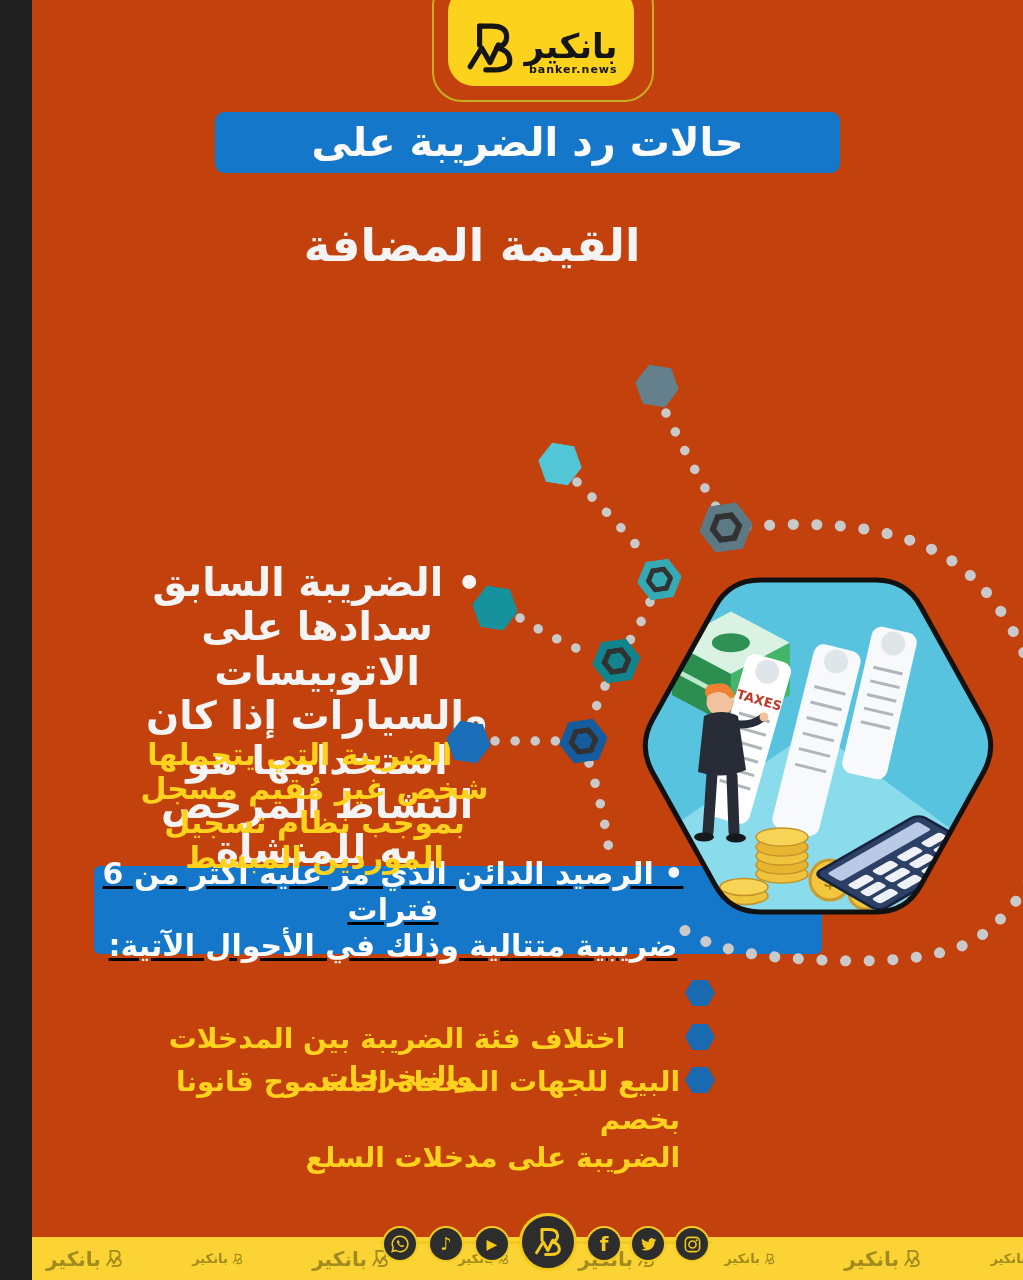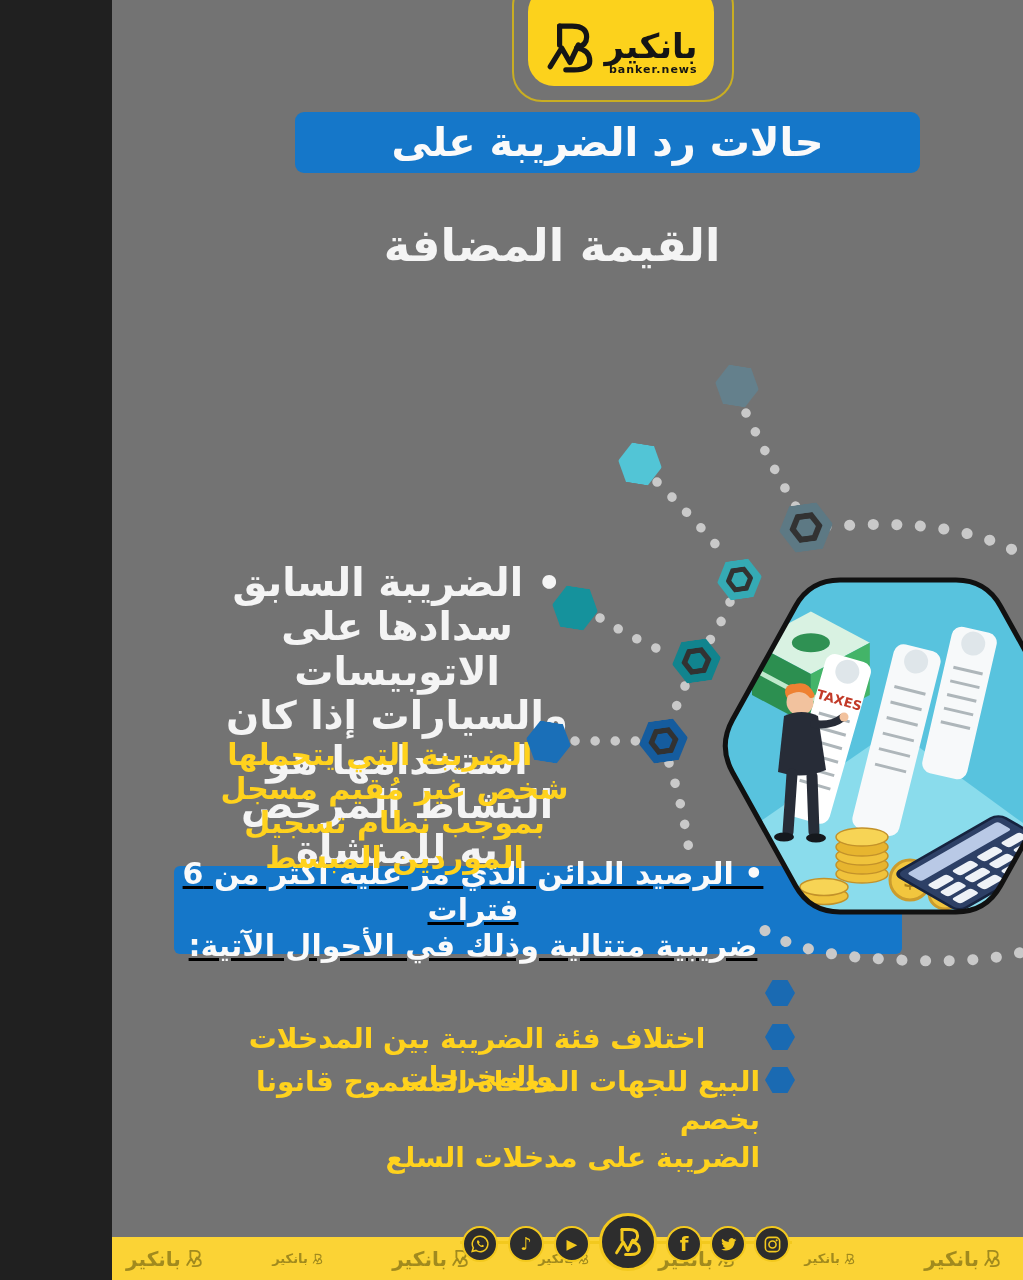--- a/index.html
+++ b/index.html
@@ -1,17 +1,17 @@
 <!DOCTYPE html>
 <html lang="ar" dir="rtl"><head>
 <meta charset="utf-8">
 <style>
   html,body{margin:0;padding:0;background:#202020;}
-  .canvas{position:relative;width:911px;height:1280px;overflow:hidden;
-          background:#737373;font-family:"DejaVu Sans",sans-serif;font-weight:bold;}
+  .canvas{position:relative;width:991px;height:1280px;overflow:hidden;
+          background:#c2410c;font-family:"DejaVu Sans",sans-serif;font-weight:bold;}
   .abs{position:absolute;}
   .txt{white-space:pre-line;line-height:1.14;}
   .white{color:#f4f4f4;}
   .yellow{color:#ffd21d;}
   .center{text-align:center;margin-top:44px;}
   
   .logo-ghost{left:400px;top:-24px;width:218px;height:122px;border:2px solid #c9ae22;
               border-radius:30px;z-index:2;}
   .logo-box{left:416px;top:-14px;width:186px;height:100px;background:#fcd21c;border-radius:26px;
             z-index:3;display:flex;align-items:flex-end;justify-content:center;gap:8px;

